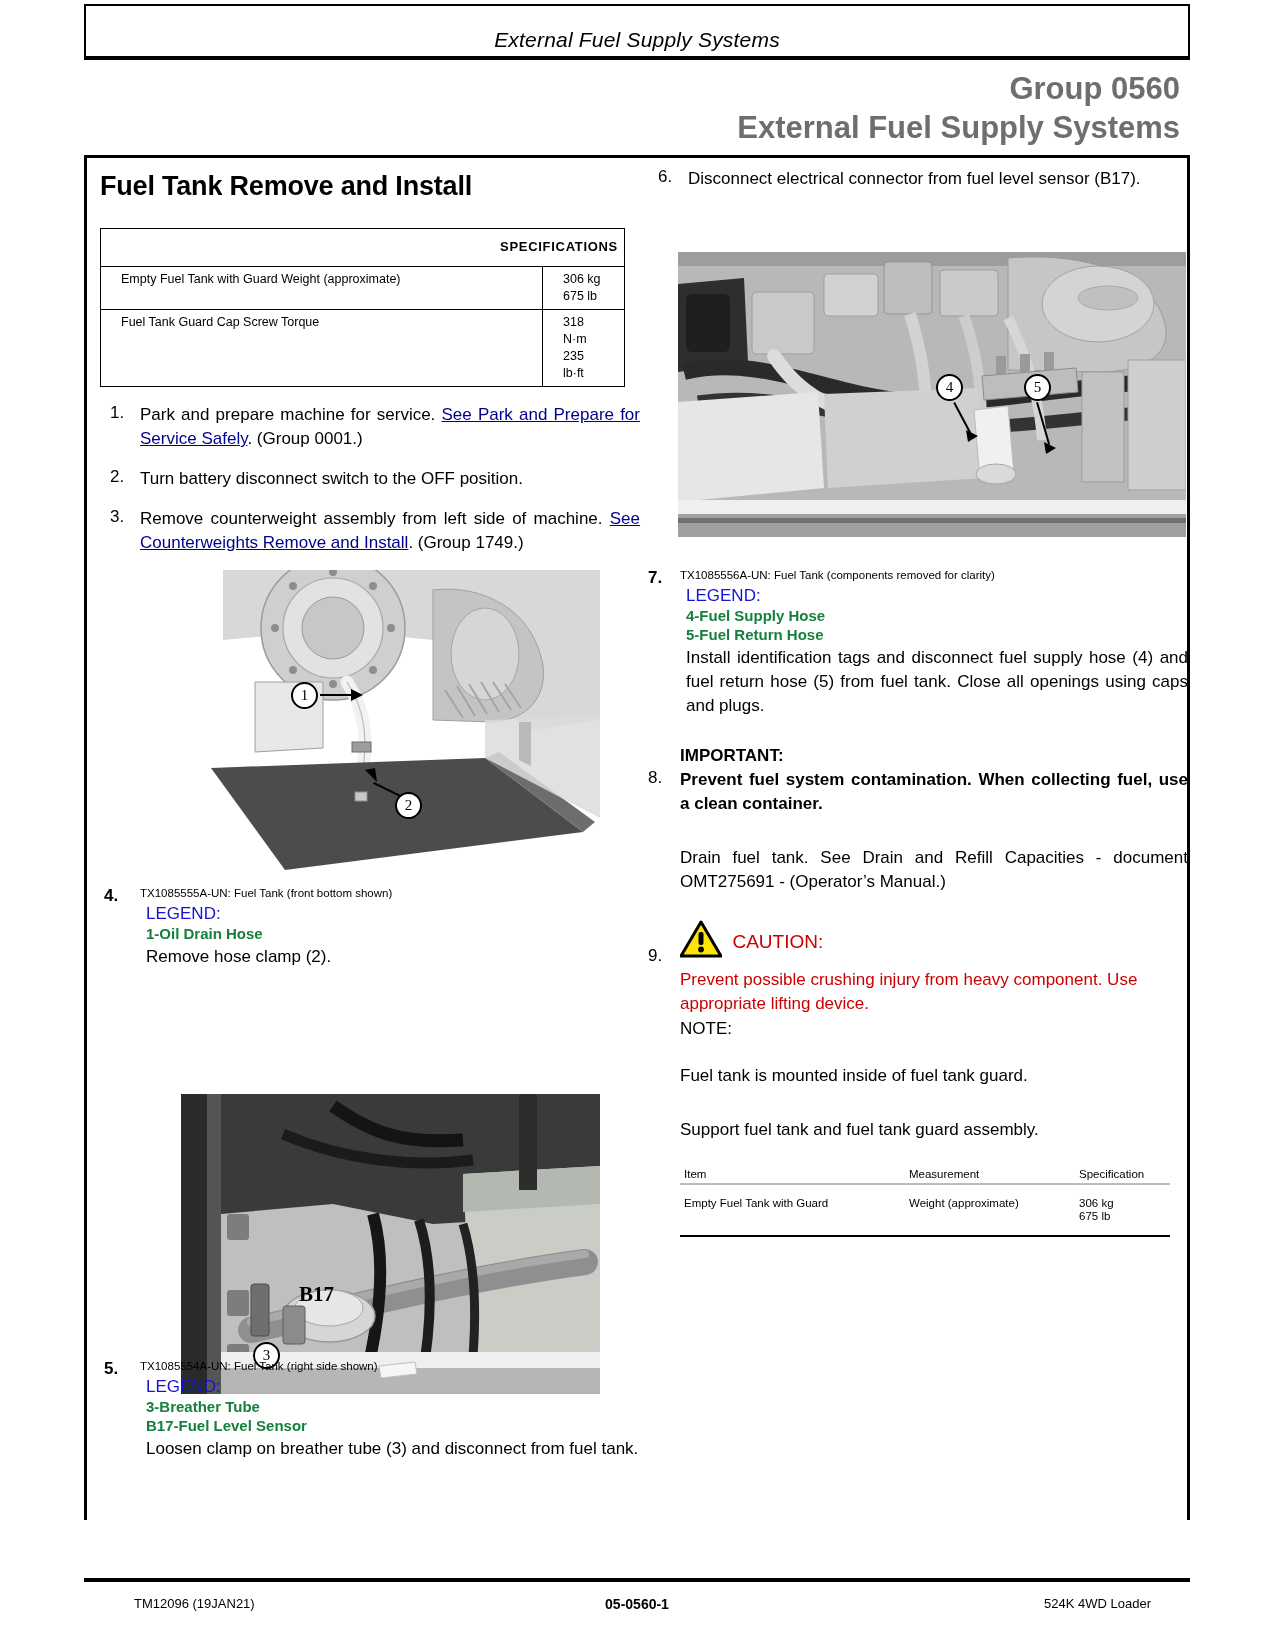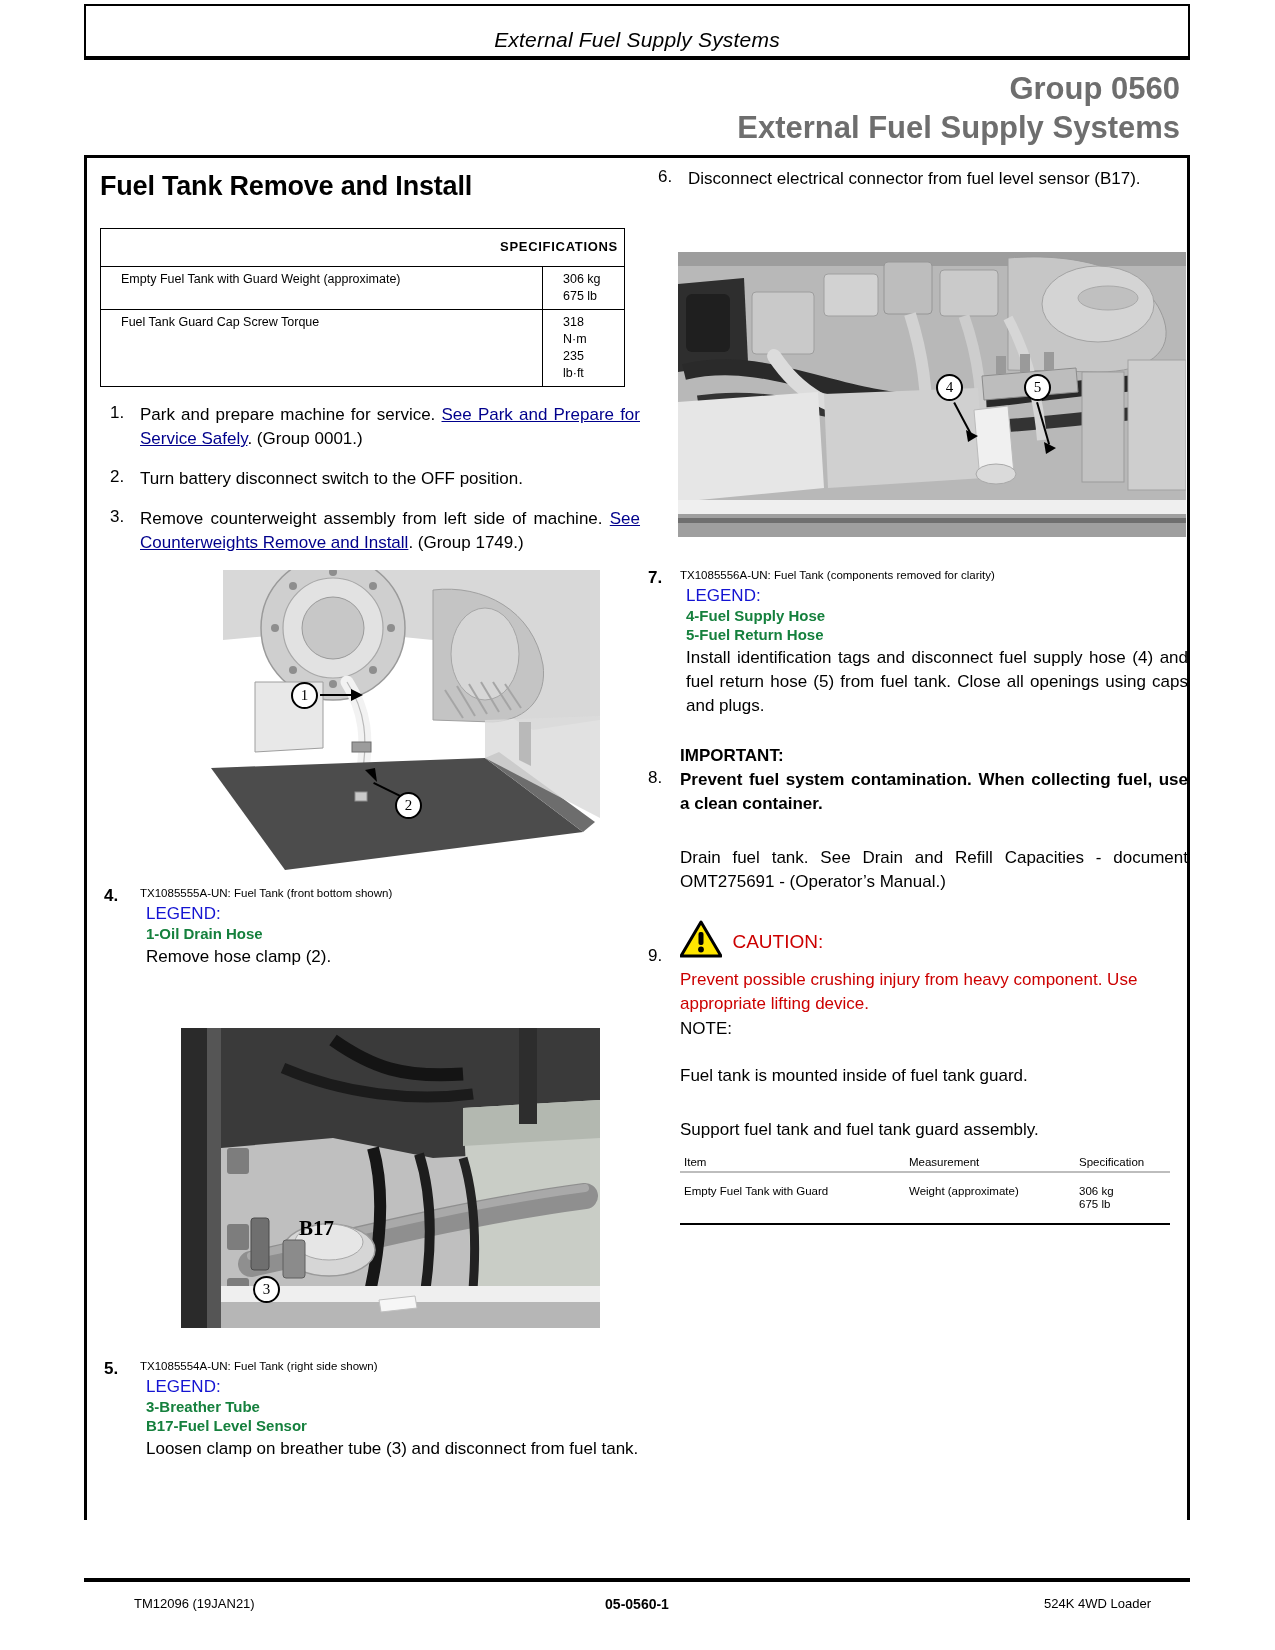--- a/index.html
+++ b/index.html
@@ -134,21 +134,21 @@
   .caution-row .num { position: absolute; left: 10px; top: 26px; font-size: 17px; }
   .warn-tri { display: inline-block; vertical-align: -10px; margin-right: 6px; }
   .caution-word { color: #cc0000; font-size: 19px; }
   .caution-text { color: #cc0000; font-size: 17px; line-height: 24px; }
   .note-word { font-size: 17px; line-height: 26px; }
 
   
   table.spec3 {
     border-collapse: collapse;
     width: 490px;
-    margin-top: 12px;
+    margin-top: 24px;
     font-size: 11.5px;
   }
   table.spec3 th {
     text-align: left;
     font-weight: normal;
     padding: 2px 4px 3px 4px;
     border-bottom: 2px solid #bdbdbd;
   }
   table.spec3 td {
     padding: 12px 4px;
@@ -301,21 +301,21 @@
     <span class="num">4.</span>
     <div class="cap">TX1085555A-UN: Fuel Tank (front bottom shown)</div>
     <div class="legend">
       <div class="lg-head">LEGEND:</div>
       <div class="lg-item">1-Oil Drain Hose</div>
     </div>
     <div class="legend-body">Remove hose clamp (2).</div>
   </div>
 </div>
 
-<div class="illus" style="left:133px; top:1028px; width:467px; height:333px;">
+<div class="illus" style="left:133px; top:1094px; width:467px; height:333px;">
   <svg width="467" height="300" viewBox="0 0 467 300">
     <rect x="0" y="0" width="467" height="300" fill="#bfbfbf"></rect>
 
     <rect x="48" y="0" width="26" height="300" fill="#2a2a2a"></rect>
     <rect x="74" y="0" width="14" height="300" fill="#555"></rect>
     <rect x="0" y="0" width="48" height="300" fill="#ffffff"></rect>
 
     <path d="M88 0 L467 0 L467 120 L300 130 L200 110 L88 120 Z" fill="#3a3a3a"></path>
 
     <path d="M330 80 L467 72 L467 270 L340 280 Z" fill="#c9cdc6"></path>

